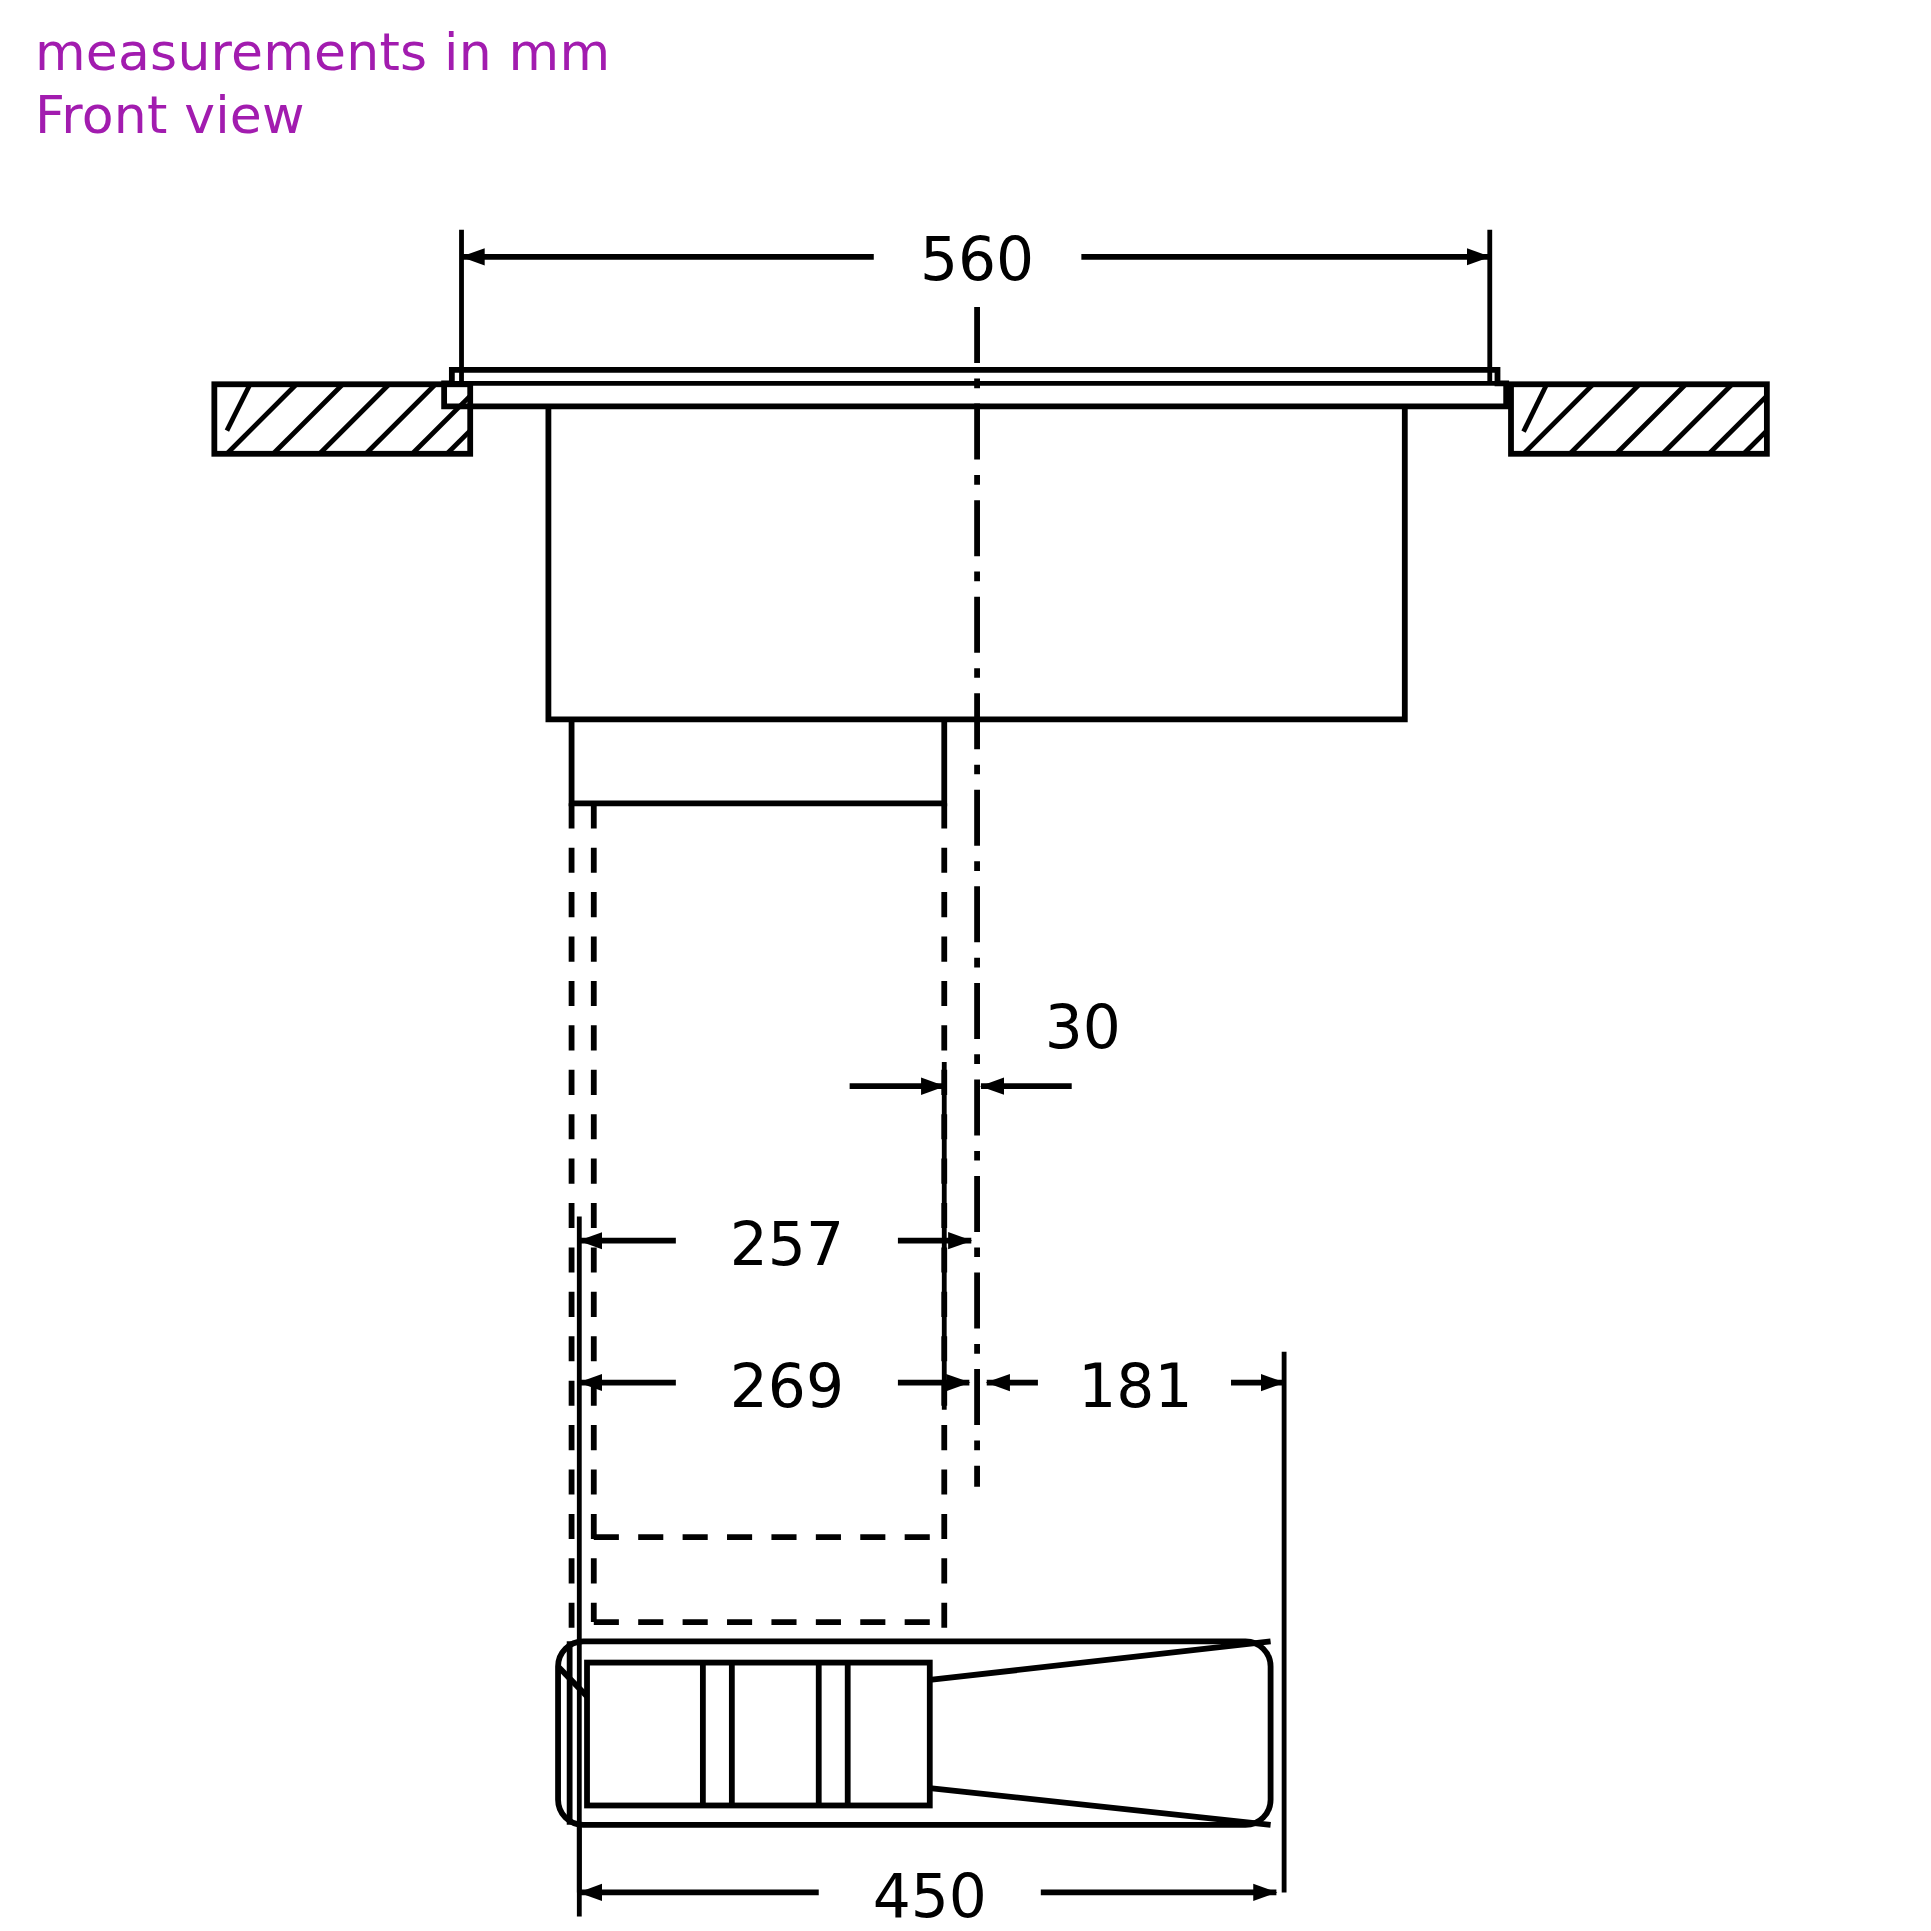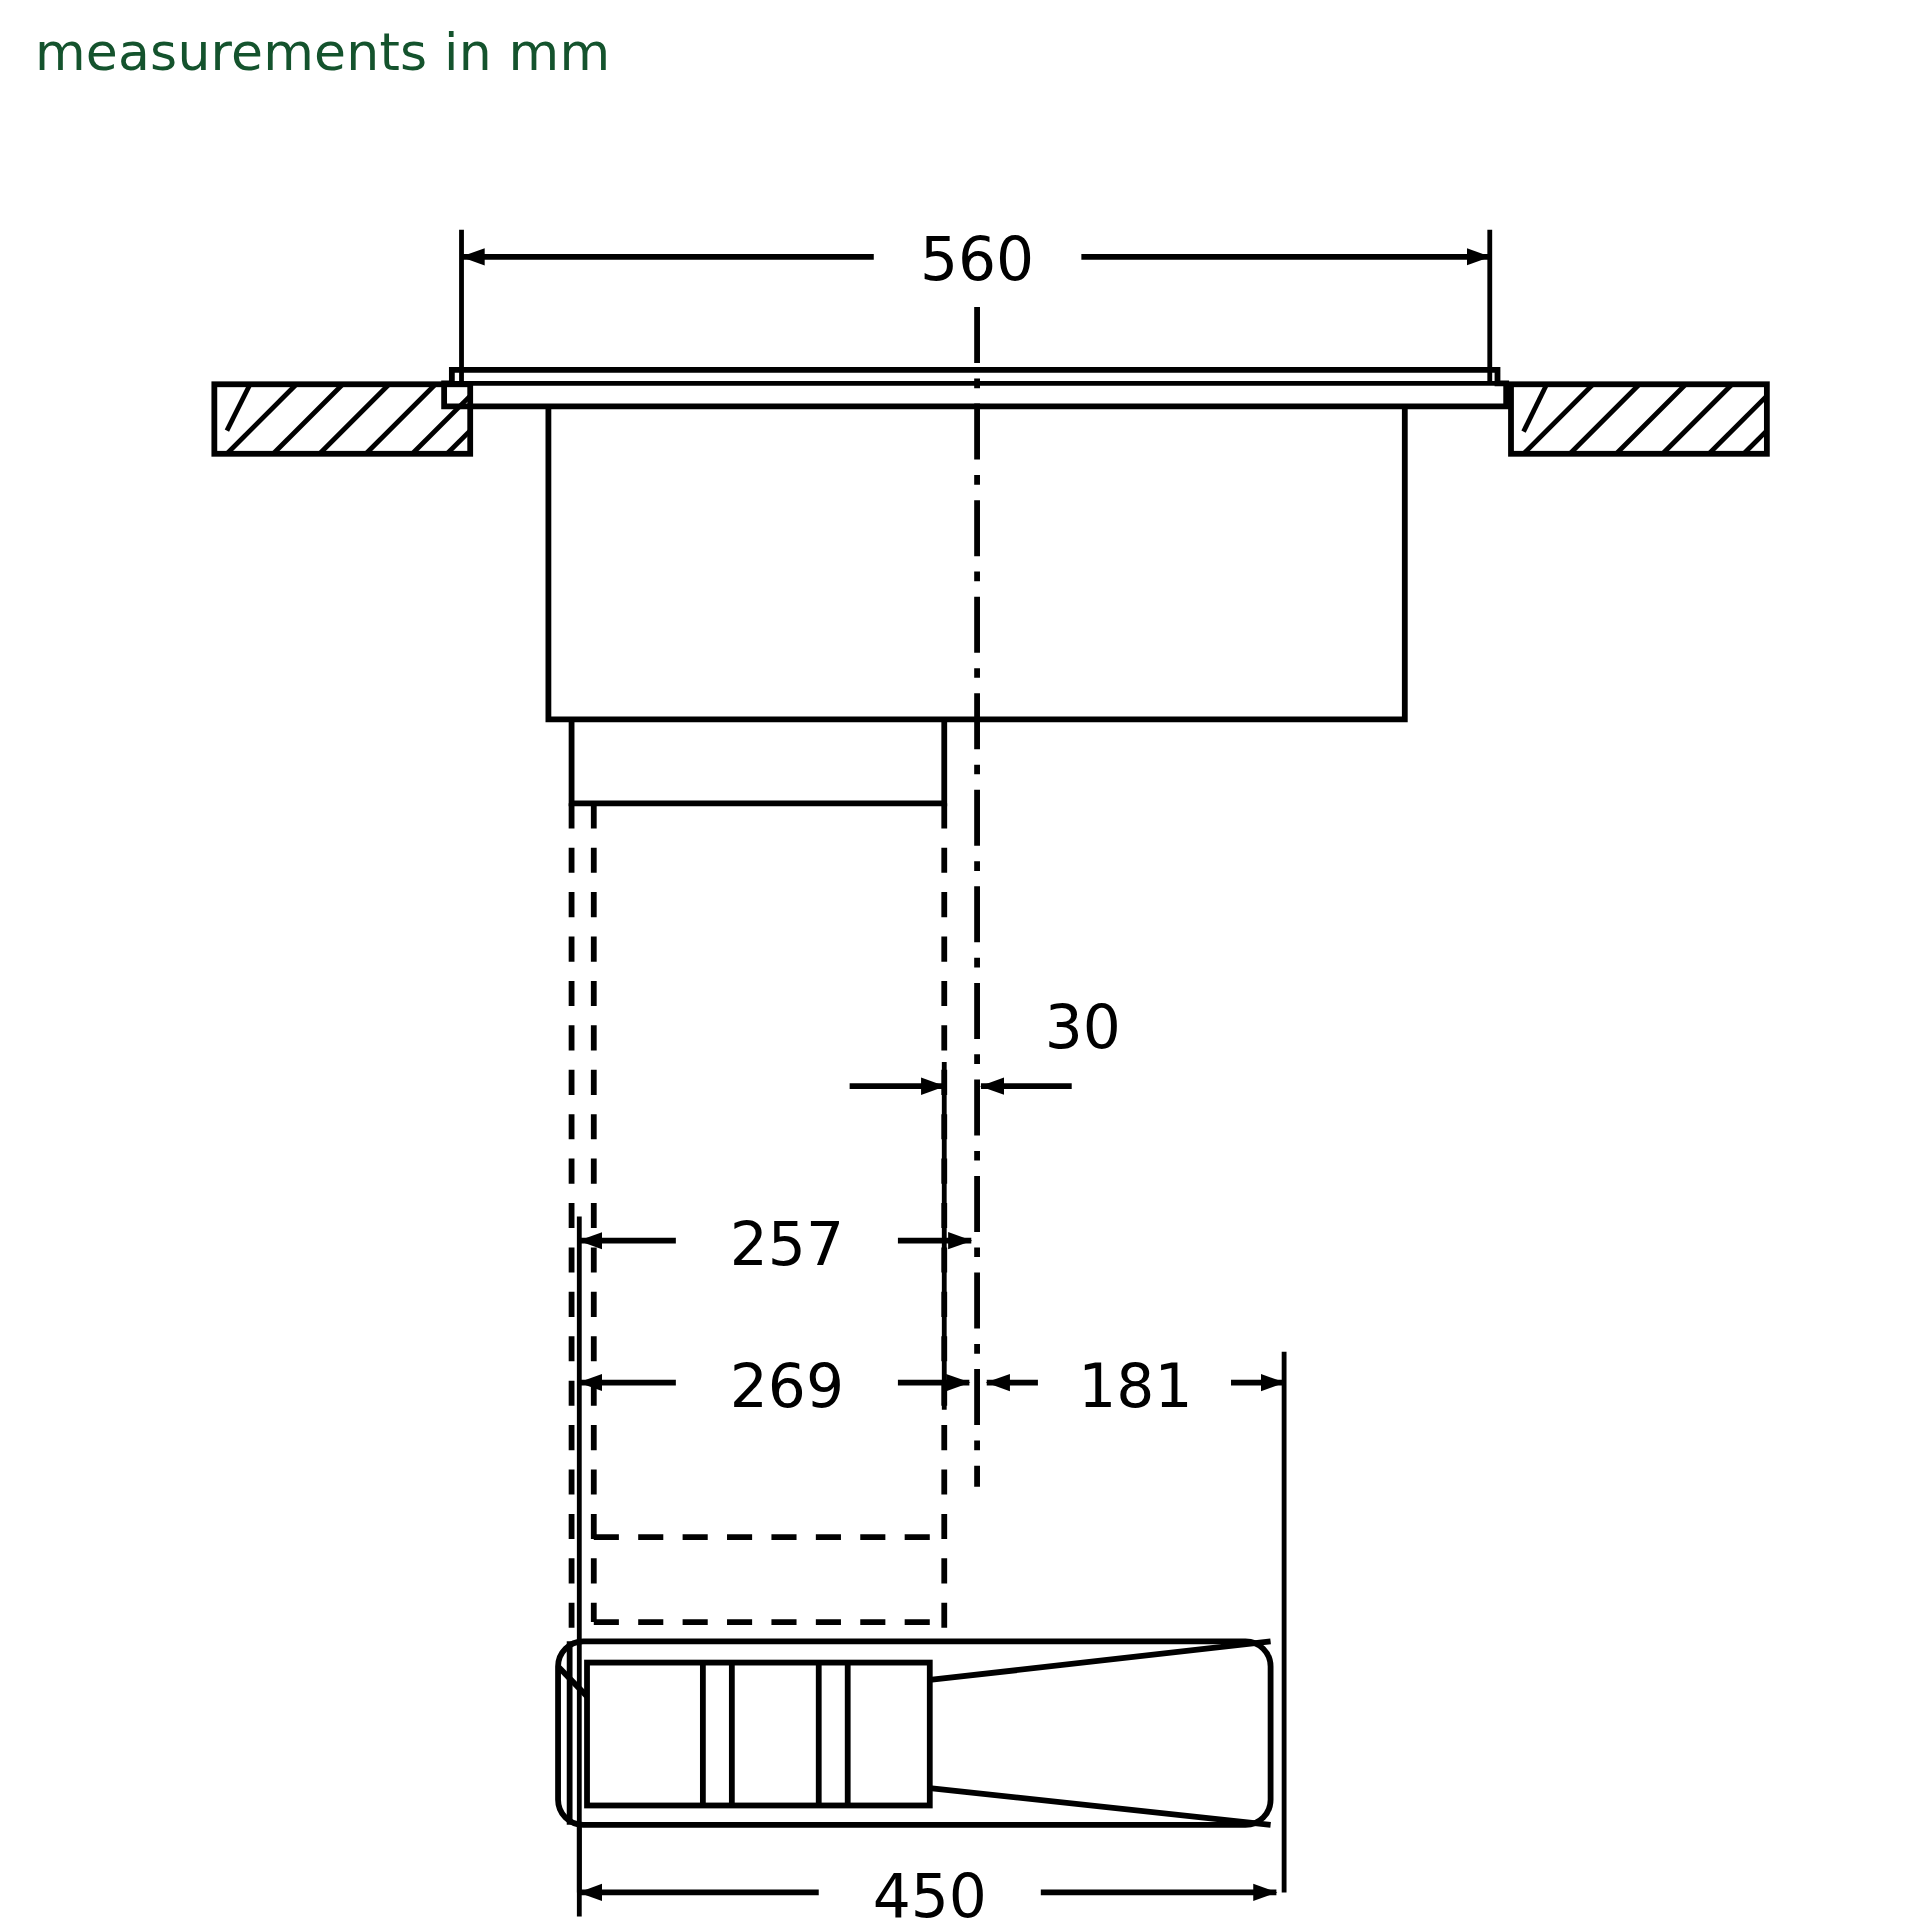--- a/index.html
+++ b/index.html
@@ -23,21 +23,21 @@
     position: absolute;
     left: 35px;
     top: 21px;
     line-height: 1.22;
   }
   .title-line {
     font-size: 52px;
     font-weight: 400;
     letter-spacing: 0.2px;
     white-space: nowrap;
-    color: #14532d;
+    color: #a21caf;
   }
   svg#drawing {
     position: absolute;
     left: 0;
     top: 0;
     width: 1931px;
     height: 1931px;
   }
   .dim-text {
     font-family: "DejaVu Sans", sans-serif;
@@ -45,20 +45,21 @@
     fill: #000;
   }
 </style>
 </head>
 <body>
 
 <div id="stage">
 
   <div class="title-block">
     <div class="title-line">measurements in mm</div>
+    <div class="title-line">Front view</div>
   </div>
 
   <svg id="drawing" viewBox="0 0 2000 2000">
     <defs>
       <marker id="arrEnd" markerWidth="26" markerHeight="20" refX="24" refY="10" orient="auto" markerUnits="userSpaceOnUse">
         <path d="M0,1 L25,10 L0,19 Z" fill="#000"></path>
       </marker>
       <marker id="arrStart" markerWidth="26" markerHeight="20" refX="2" refY="10" orient="auto" markerUnits="userSpaceOnUse">
         <path d="M26,1 L1,10 L26,19 Z" fill="#000"></path>
       </marker>

